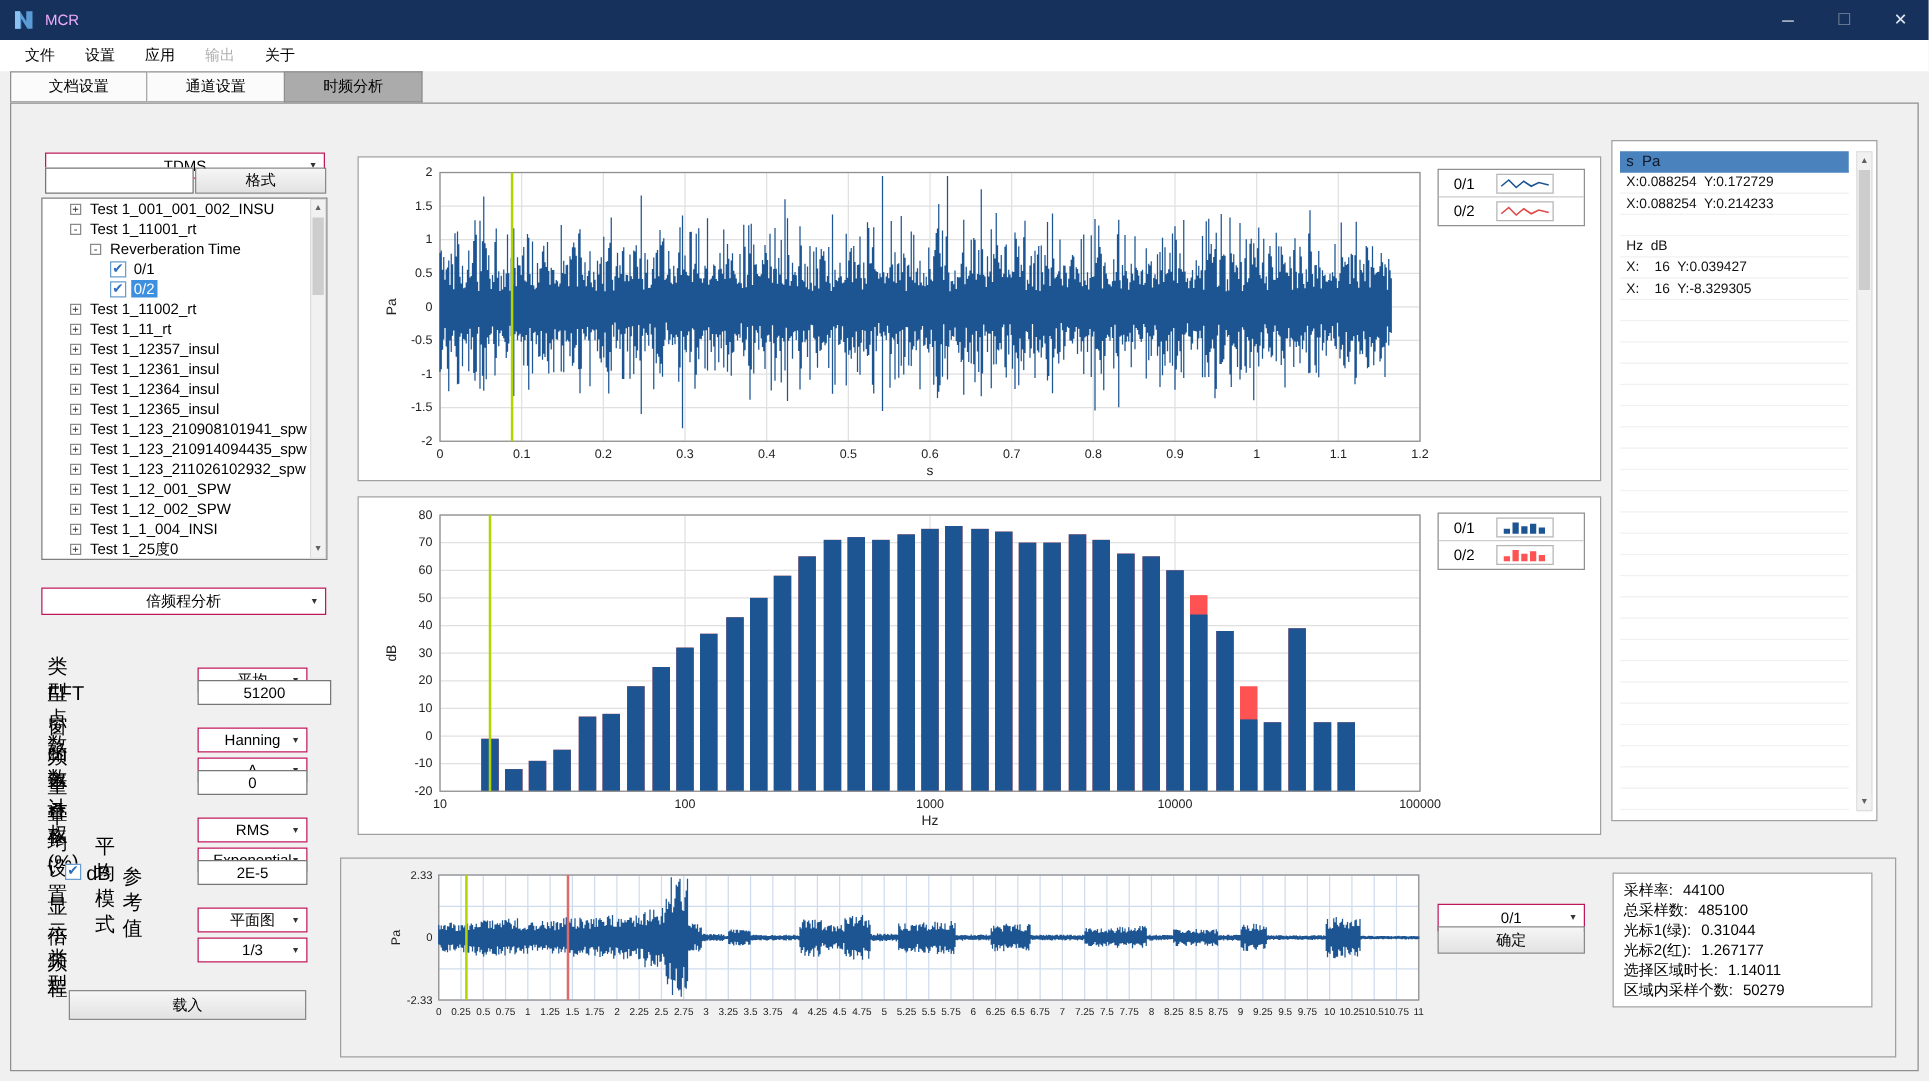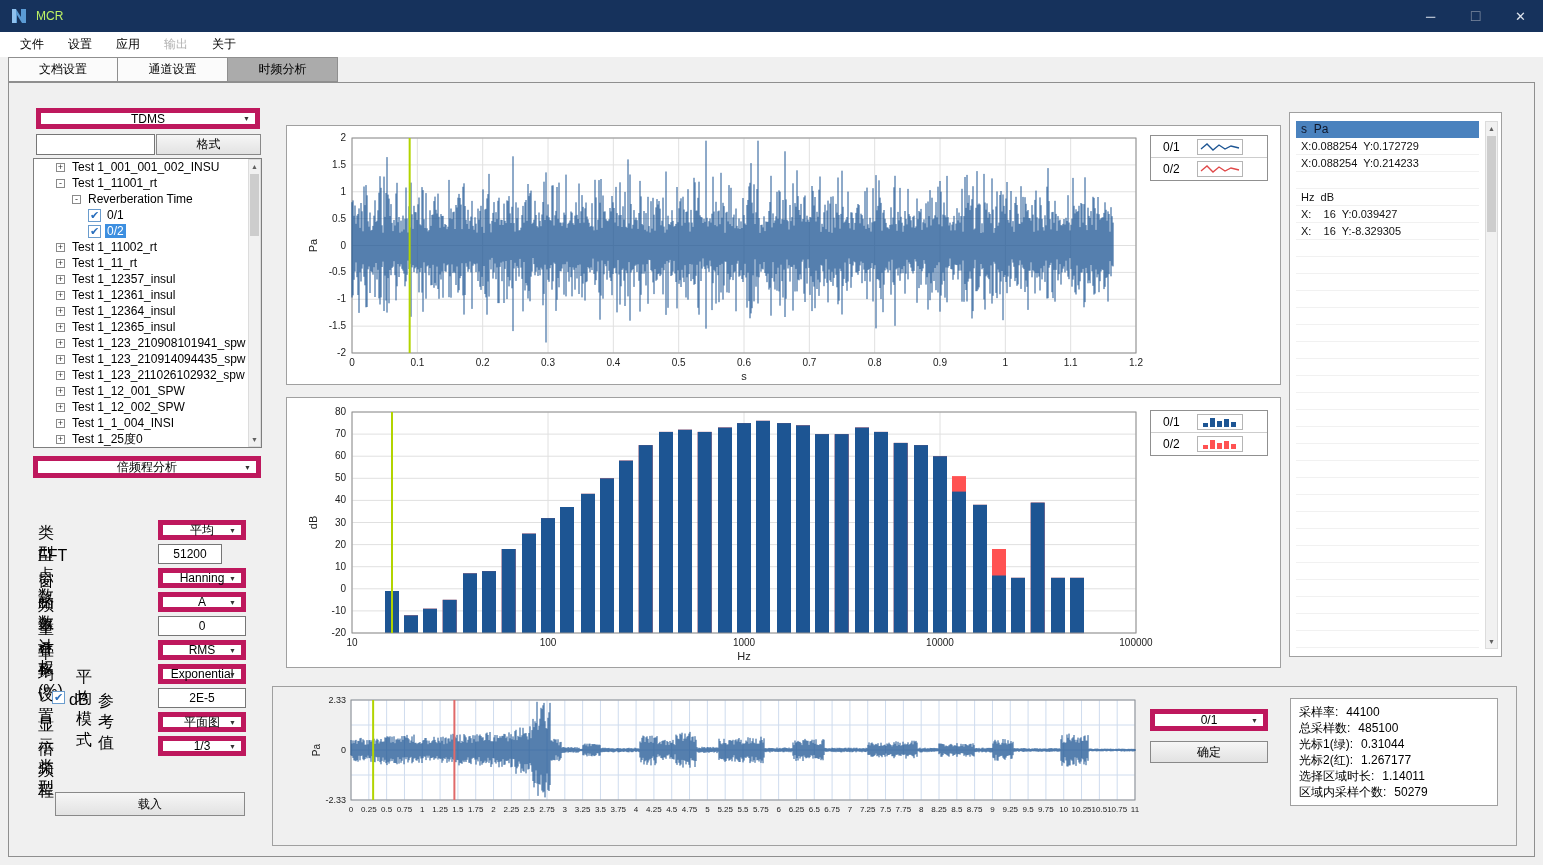--- a/index.html
+++ b/index.html
@@ -2,37 +2,37 @@
 <html><head>
 <meta charset="utf-8">
 <style>
   *{box-sizing:border-box;margin:0;padding:0;}
   html,body{width:1543px;height:865px;}
   body{position:relative;background:#f0f0f0;font-family:"Liberation Sans","DejaVu Sans",sans-serif;font-size:12px;color:#000;overflow:hidden;}
   svg{font-family:"Liberation Sans","DejaVu Sans",sans-serif;}
 
   .titlebar{position:absolute;left:0;top:0;width:100%;height:32px;background:#16325c;display:flex;align-items:center;}
   .logo{margin-left:10px;}
-  .apptitle{margin-left:8px;color:#bef264;font-size:12px;}
+  .apptitle{margin-left:8px;color:#f0abfc;font-size:12px;}
   .wincontrols{position:absolute;right:0;top:0;height:32px;display:flex;}
   .winbtn{width:45px;height:32px;display:flex;align-items:center;justify-content:center;color:#dfe5ee;font-size:13px;}
   .winbtn.maximize{color:#7c8aa0;}
 
   .menubar{position:absolute;left:0;top:32px;width:100%;height:25px;background:#fff;display:flex;align-items:flex-start;padding-left:8px;}
   .menu-item{padding:0 12px;height:25px;line-height:25px;}
   .menu-item.disabled{color:#b0b0b0;}
 
   .tabbar{position:absolute;left:8px;top:57px;height:25px;display:flex;z-index:3;}
   .tab{width:110px;height:25px;display:flex;align-items:center;justify-content:center;background:#fbfbfb;border:1px solid #8f8f8f;}
   .tab + .tab{border-left:none;}
   .tab.active{background:#ababab;}
 
   .content{position:absolute;left:8px;top:82px;width:1527px;height:775px;background:#f0f0f0;border:1px solid #8f8f8f;}
 
-  .combo{position:absolute;background:#fff;border:5px solid #be185d;display:flex;align-items:center;justify-content:center;font-size:12px;}
+  .combo{position:absolute;background:#fff;border:1px solid #be185d;display:flex;align-items:center;justify-content:center;font-size:12px;margin-top:14px;}
   .combo .arr{position:absolute;right:5px;font-size:7px;color:#333;}
   .tb{position:absolute;border:1px solid #767676;background:#fff;font:inherit;padding:0 3px;}
   .tb.center{text-align:center;}
   .btn{position:absolute;background:linear-gradient(#f6f6f6,#e2e2e2);border:1px solid #898989;display:flex;align-items:center;justify-content:center;font-size:12px;}
 
   .tree{position:absolute;left:33px;top:158px;width:229px;height:290px;background:#fff;border:1px solid #7e7e7e;overflow:hidden;}
   .tree-row{height:16px;display:flex;align-items:center;white-space:nowrap;}
   .exp{flex:0 0 9px;width:9px;height:9px;border:1px solid #8a8a8a;font-size:9px;line-height:7px;text-align:center;margin-right:5px;background:#fff;color:#333;}
   .cb{flex:0 0 13px;width:13px;height:13px;border:1px solid #6a9ccd;background:#fff;margin-right:4px;color:#2a6fbd;font-size:11px;line-height:11px;text-align:center;font-weight:bold;}
   .tree-label{padding:0 2px;}
@@ -187,21 +187,21 @@
   <span class="arr">▼</span>
 </div>
 
 <div id="form-area" style="position:absolute;left:0;top:0;width:0;height:0">
     <span class="flabel" style="left: 38px; top: 523px;">类型</span>
     <div class="combo" style="left: 158px; top: 520px; width: 88px; height: 20px;">
       <span>平均</span>
       <span class="arr">▼</span>
     </div>
     <span class="flabel" style="left: 38px; top: 547px;">FFT点数</span>
-    <input class="tb center" value="51200" style="left: 158px; top: 544px; width: 64px; height: 20px;">
+    <input class="tb center" value="51200" style="left: 158px; top: 544px; width: 107px; height: 20px;">
     <span class="flabel" style="left: 38px; top: 571px;">窗函数</span>
     <div class="combo" style="left: 158px; top: 568px; width: 88px; height: 20px;">
       <span>Hanning</span>
       <span class="arr">▼</span>
     </div>
     <span class="flabel" style="left: 38px; top: 595px;">频率计权</span>
     <div class="combo" style="left: 158px; top: 592px; width: 88px; height: 20px;">
       <span>A</span>
       <span class="arr">▼</span>
     </div>

